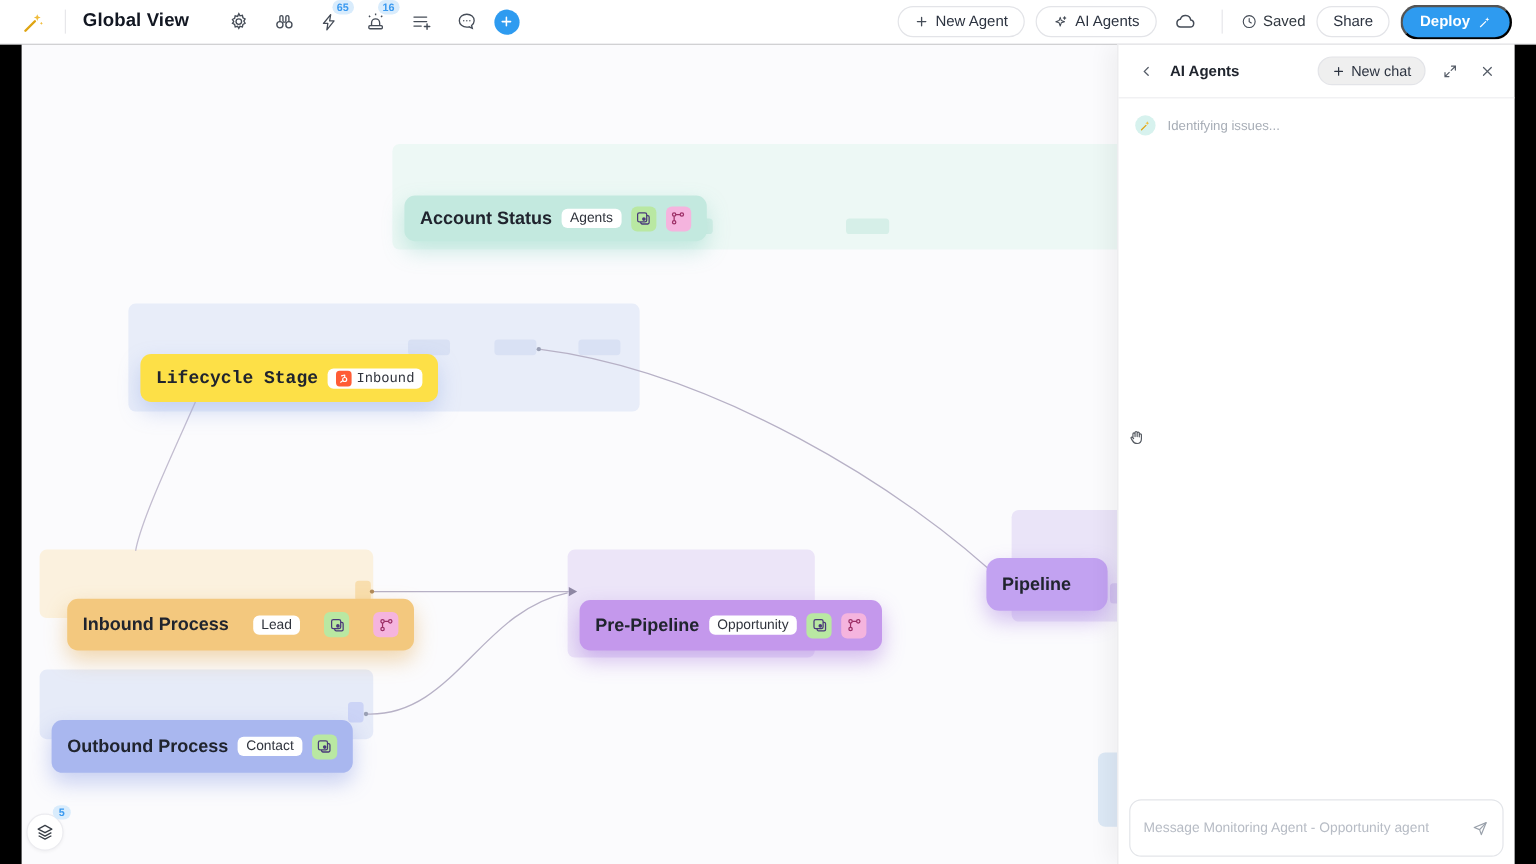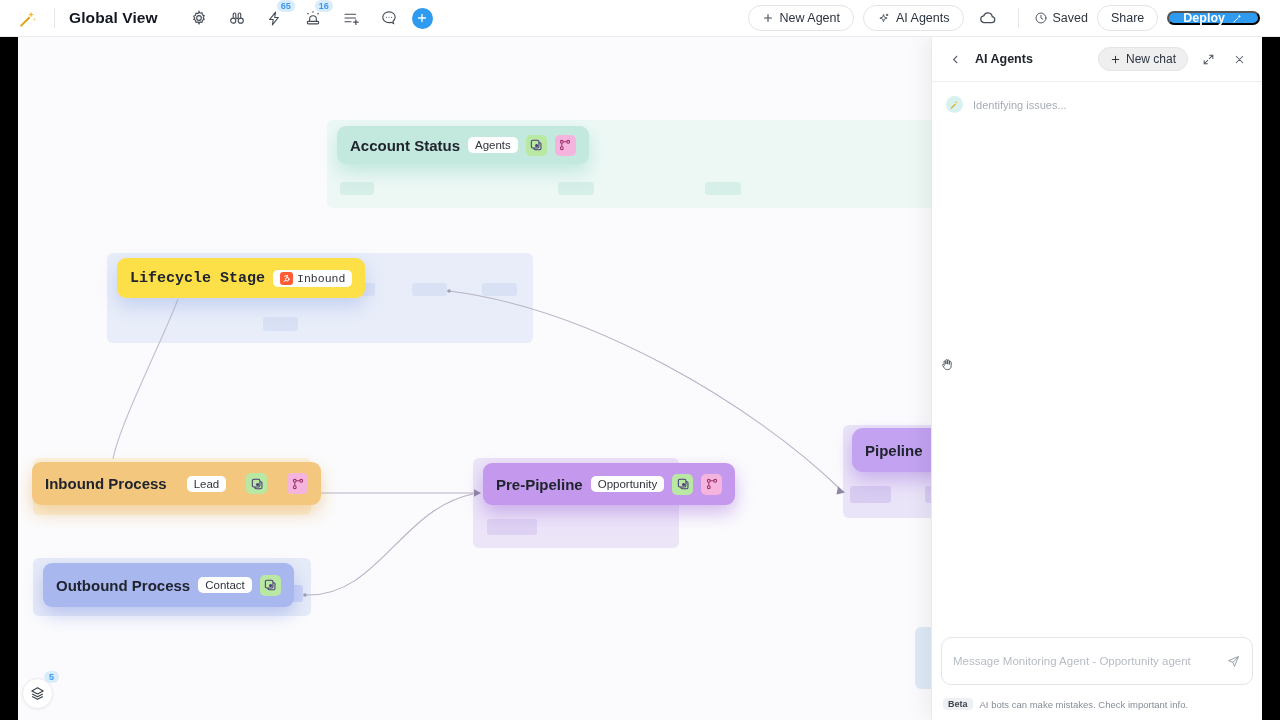--- a/index.html
+++ b/index.html
@@ -18,21 +18,21 @@
   .vdiv { width:1px; height:20px; background:#e7e7ea; margin:0 6px; }
   .tb-title { font-size:15.5px; font-weight:700; color:#121722; letter-spacing:.1px; margin-right:18px; }
   .icon-btn { position:relative; width:30px; height:26px; display:flex; align-items:center; justify-content:center;
     border-radius:6px; cursor:pointer; }
   .icon-btn svg { stroke:#454c57; }
   .count-badge { position:absolute; top:-5px; right:-5px; background:#d9ecfc; color:#3b9af0;
     font-size:9px; font-weight:700; border-radius:8px; padding:1px 4px; line-height:10px;text-align:center; }
   .pill { display:flex; align-items:center; gap:6px; height:26px; padding:0 13px; border:1px solid #e3e4e8;
     border-radius:15px; background:#fff; font-size:12.5px; color:#2c3340; cursor:pointer; white-space:nowrap; }
   .pill svg { stroke:#454c57; }
-  .deploy-btn { display:flex; align-items:center; gap:6px; height:14px; padding:0 14px; border-radius:15px;
+  .deploy-btn { display:flex; align-items:center; gap:6px; height:29px; padding:0 14px; border-radius:15px;
     background:#2e9bf0; color:#fff; font-size:12.5px; font-weight:600; cursor:pointer; }
   .saved { display:flex; align-items:center; gap:5px; font-size:12.5px; color:#30373f;justify-content:center; }
   .plus-circle { width:21px; height:21px; border-radius:50%; background:#2e9bf0; display:flex;
     align-items:center; justify-content:center; cursor:pointer; }
 
   
   .stage { position:absolute; left:0; top:37px; width:1280px; height:683px; background:#000; }
   .canvas { position:absolute; left:18px; top:0; width:1244px; height:683px; background:#fbfbfd; overflow:hidden; }
 
   .zone { position:absolute; border-radius:6px; }
@@ -40,36 +40,36 @@
   .z-lifecycle { left:89px; top:216px; width:426px; height:90px; background:#e8edf9; }
   .z-inbound { left:15px; top:421px; width:278px; height:57px; background:#fbf1de; }
   .z-outbound { left:15px; top:521px; width:278px; height:58px; background:#e6ebf8; }
   .z-prepipeline { left:455px; top:421px; width:206px; height:90px; background:#ece5f8; }
   .z-pipeline { left:825px; top:388px; width:110px; height:93px; background:#eae4f8; }
   .z-bottomright { left:897px; top:590px; width:24px; height:62px; background:#dde9f6; }
 
   .ph { position:absolute; border-radius:3px; }
 
   .node-header { position:absolute; display:flex; align-items:center; gap:8px; padding:0 13px;
-    border-radius:9px; cursor:pointer; }
+    border-radius:9px; cursor:pointer;margin-top:37px; }
   .node-title { font-size:15px; font-weight:700; color:#20242e; white-space:nowrap; }
   .node-badge { background:#fff; border-radius:5px; padding:2px 7px; font-size:11.5px; color:#30343d;
     display:flex; align-items:center; gap:4px; white-space:nowrap; }
   .chip { width:21px; height:21px; border-radius:5px; display:flex; align-items:center; justify-content:center; cursor:pointer; }
   .chip-green { background:#b9e8a2; }
   .chip-pink { background:#f5b4de; }
   .hs-mark { width:13px; height:13px; border-radius:3px; background:#ff5c35; display:inline-flex;
     align-items:center; justify-content:center; }
 
   .hdr-account { left:319px; top:89px; height:38px; background:#c3e9df; box-shadow:0 8px 18px rgba(110,200,180,.35); }
   .hdr-lifecycle { left:99px; top:221px; height:40px; background:#fde047; box-shadow:0 8px 18px rgba(130,155,225,.35);font-family:Liberation Mono, monospace; }
-  .hdr-inbound { left:14px; top:425px; height:43px; background:#f3c87e; box-shadow:0 8px 18px rgba(225,160,60,.4);gap:20px; }
+  .hdr-inbound { left:38px; top:425px; height:43px; background:#f3c87e; box-shadow:0 8px 18px rgba(225,160,60,.4);gap:20px; }
   .hdr-outbound { left:25px; top:526px; height:44px; background:#a9b7ef; box-shadow:0 8px 18px rgba(120,140,225,.4); }
   .hdr-prepipeline { left:465px; top:426px; height:42px; background:#c498ec; box-shadow:0 8px 18px rgba(150,90,215,.4); }
-  .hdr-pipeline { left:834px; top:391px; height:44px; width:101px; background:#c2a2f1; border-radius:11px;
+  .hdr-pipeline { left:804px; top:391px; height:44px; width:101px; background:#c2a2f1; border-radius:11px;
     box-shadow:0 8px 18px rgba(150,100,220,.4); }
 
   .conn-tab { position:absolute; border-radius:3px; }
 
   .layers-btn { position:absolute; left:4px; top:641px; width:31px; height:31px; border-radius:50%;
     background:#fff; border:1px solid #ececf0; display:flex; align-items:center; justify-content:center;
     cursor:pointer; box-shadow:0 1px 3px rgba(0,0,0,.05); }
   .layers-badge { position:absolute; left:26px; top:634px; background:#d9ecfc; color:#3b9af0;
     font-size:9px; font-weight:700; border-radius:8px; padding:1px 5px; line-height:10px; }
 
@@ -382,24 +382,20 @@
           <span class="input-ph">Message Monitoring Agent - Opportunity agent</span>
           <span style="display:flex">
             <svg width="15" height="15" viewBox="0 0 24 24" fill="none" stroke="#9aa1ab" stroke-width="1.6" stroke-linejoin="round">
               <path d="M4 10.5L20 4l-6.5 16-2.3-6.7L4 10.5z"></path>
                 <path d="M11.2 13.3L20 4"></path>
             </svg>
           </span>
         </div>
       </div>
 
-      <div class="panel-footer">
-        <span class="beta-chip">Beta</span>
-        <span class="disclaimer">AI bots can make mistakes. Check important info.</span>
-      </div>
     </aside>
   </div>
 
   <span class="cursor-hand">
     <svg width="17" height="17" viewBox="0 0 24 24" fill="#fff" stroke="#555a61" stroke-width="1.4" stroke-linecap="round" stroke-linejoin="round">
       <path d="M7.2 11.5V8a1.25 1.25 0 012.5 0v3M9.7 11V6.3a1.25 1.25 0 012.5 0V11M12.2 11V7a1.25 1.25 0 012.5 0v4.3M14.7 11.3V9a1.25 1.25 0 012.5 0v4.6c0 3.4-1.8 5.6-5 5.6-2.8 0-4.2-1.1-5.5-3.4l-1.6-2.7c-.5-.9.7-1.9 1.5-1.1l1.4 1.3"></path>
     </svg>
   </span>
 
 </div>

